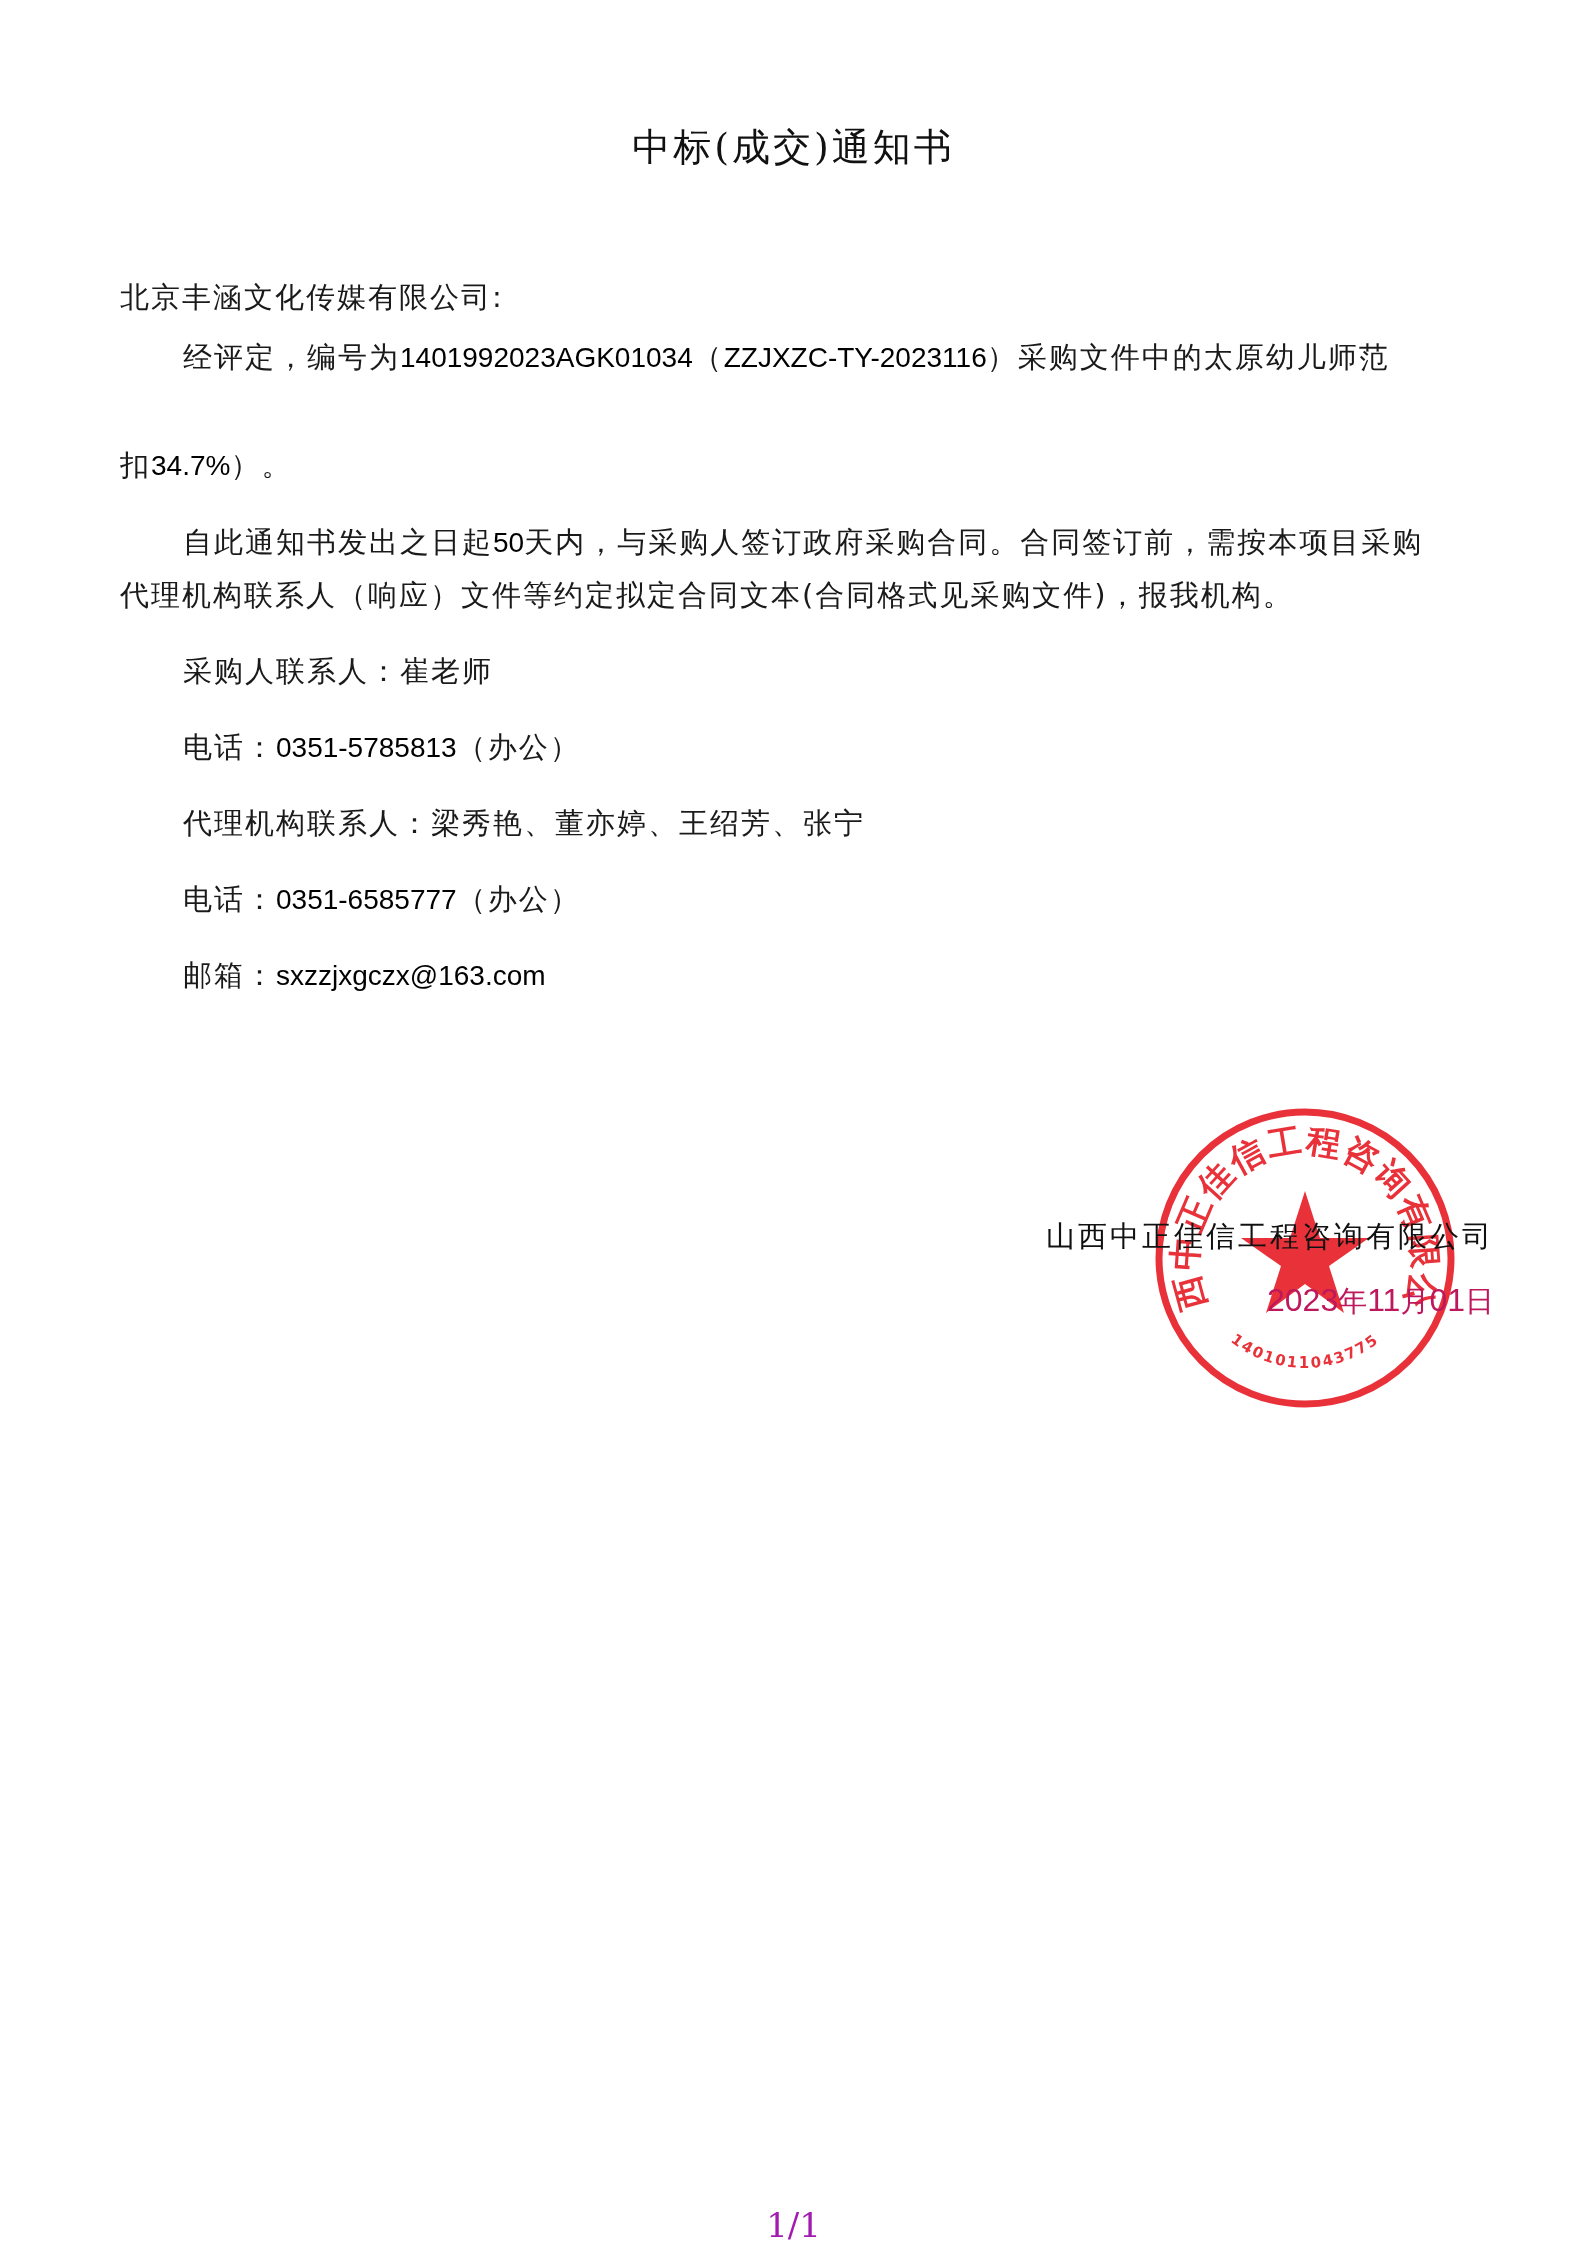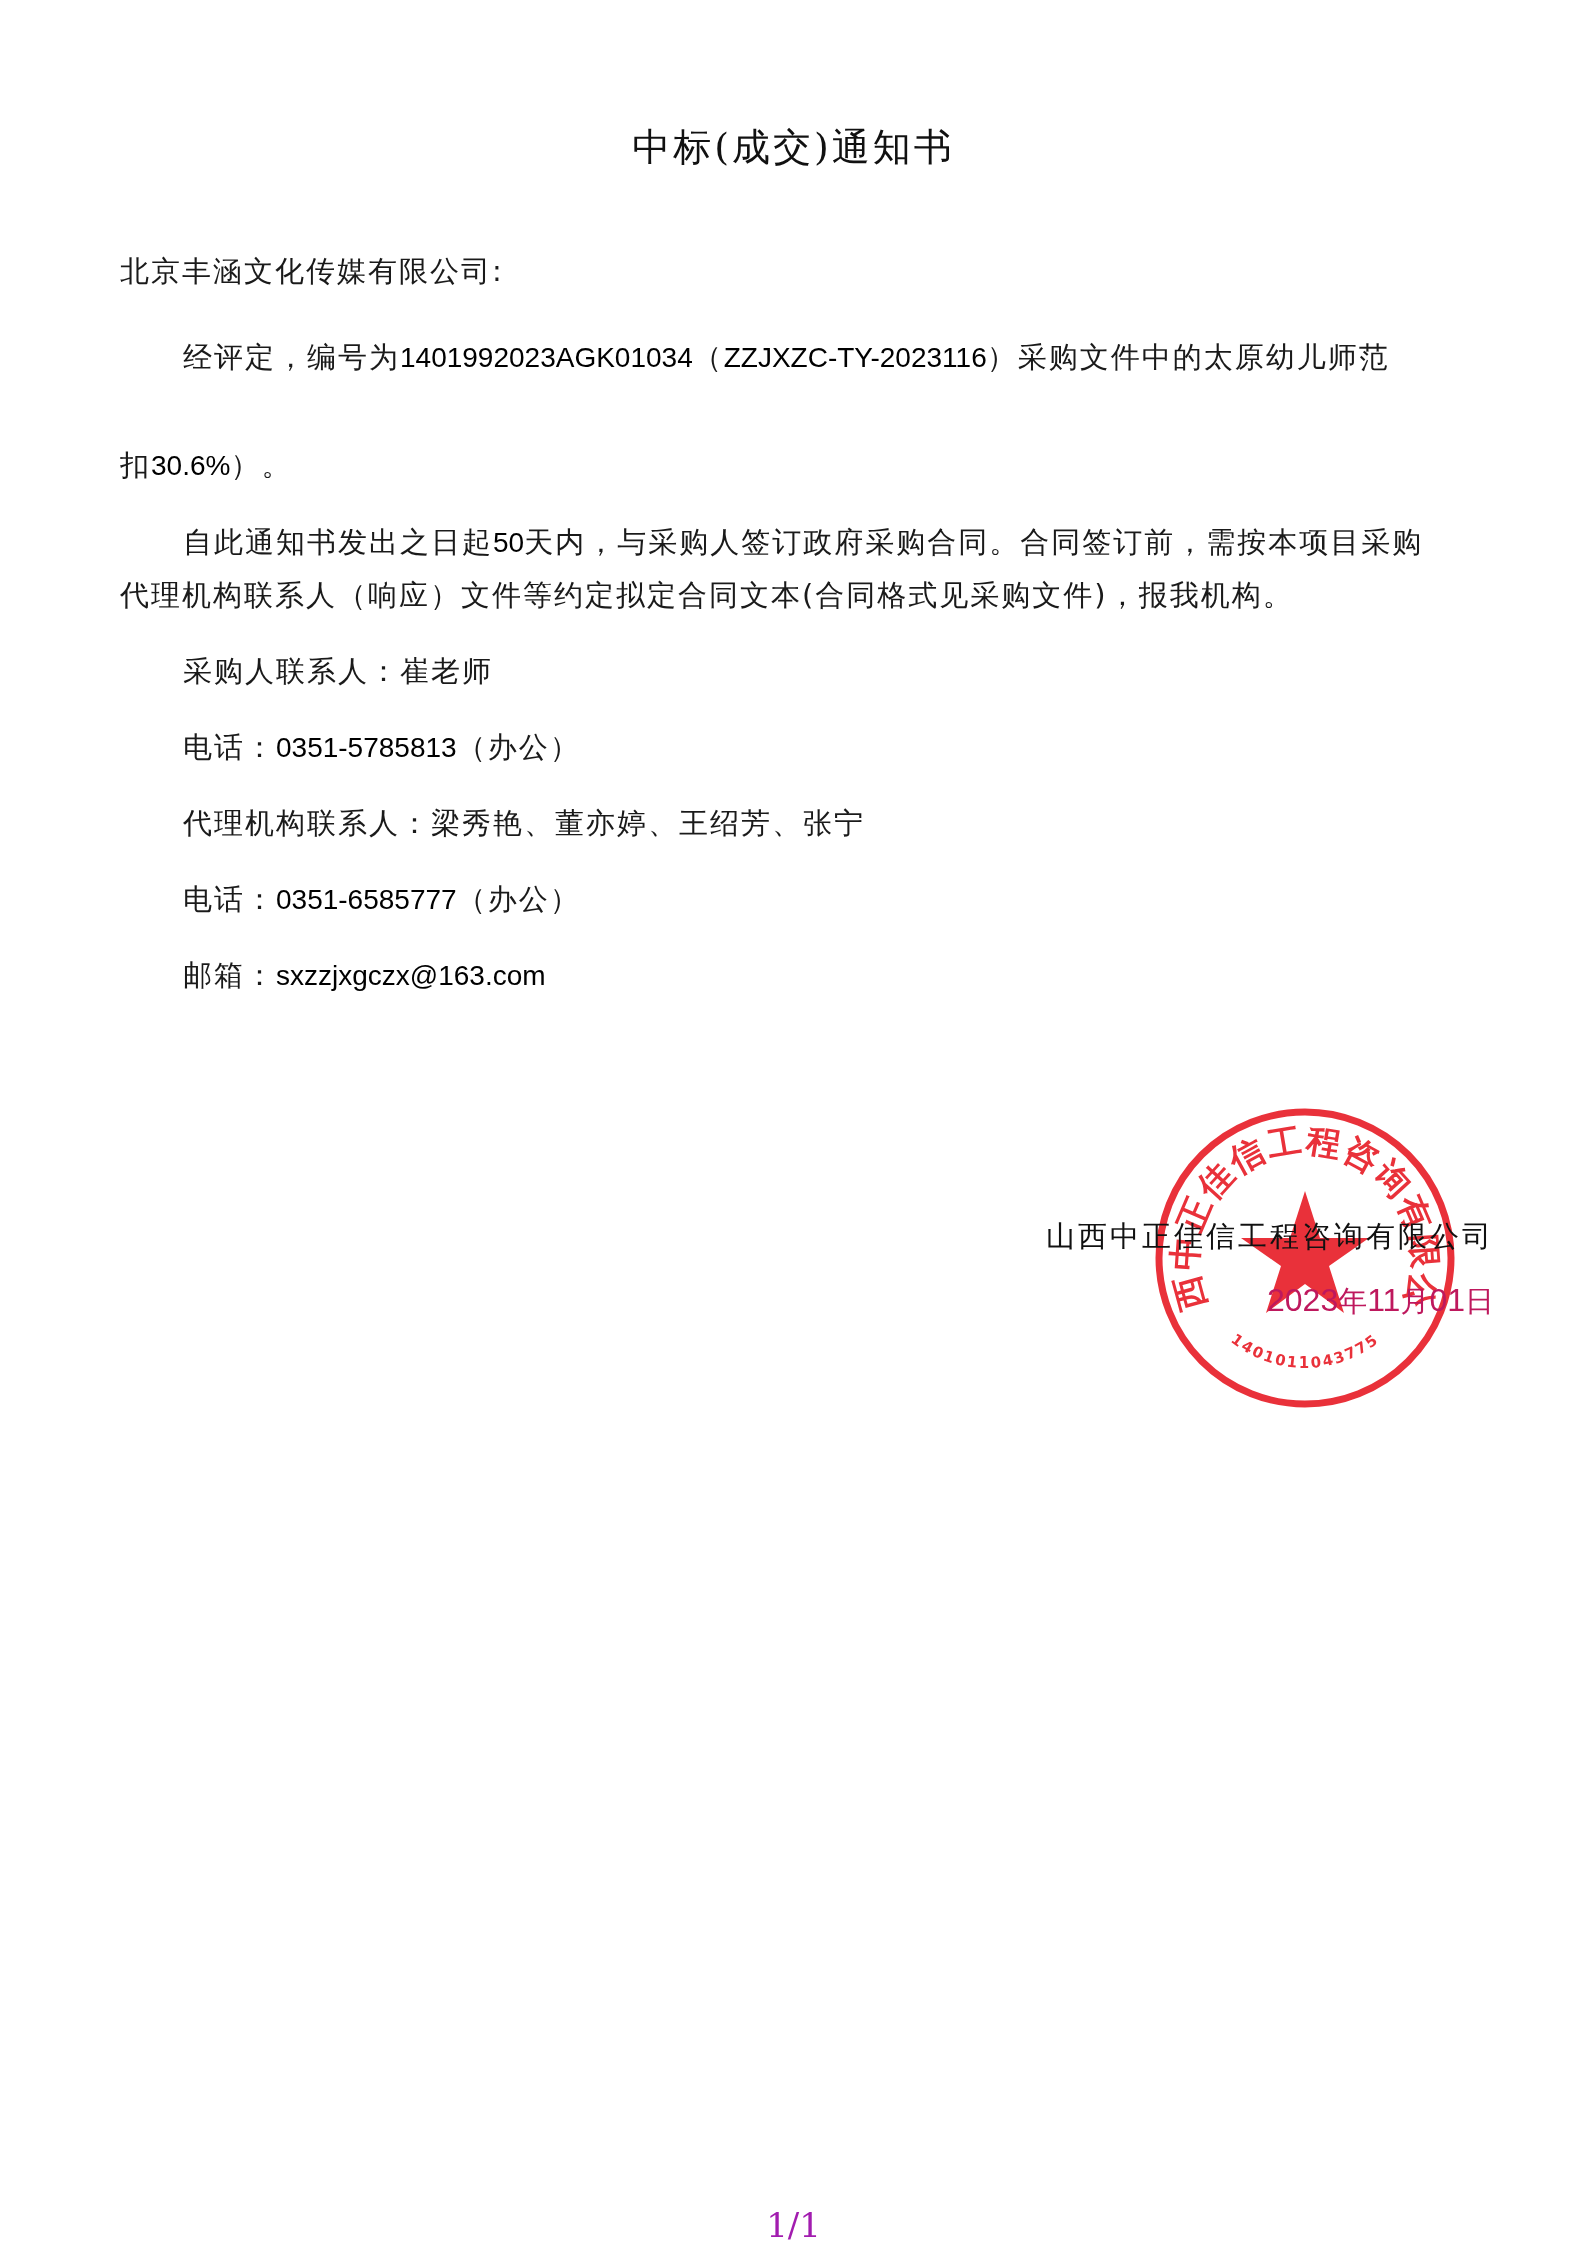--- a/index.html
+++ b/index.html
@@ -18,26 +18,26 @@
   .footer { position: absolute; top: 2205px; left: 0; width: 1587px; text-align: center;
             font-family: "DejaVu Serif", "Liberation Serif", serif; font-size: 34px; color: #a21caf; }
 </style>
 </head>
 <body>
 
 <div class="page">
 
   <div class="title">中标(成交)通知书</div>
 
-  <div class="line" style="top:252px;text-align:right;">北京丰涵文化传媒有限公司:</div>
+  <div class="line" style="top:278px;text-align:right;">北京丰涵文化传媒有限公司:</div>
 
   <div class="line indent" style="top:338px;"><span>经评定，编号为</span><span class="num">1401992023AGK01034</span><span>（</span><span class="num">ZZJXZC-TY-2023116</span><span>）采购文件中的太原幼儿师范</span></div>
 
 
-  <div class="line" style="top:446px;"><span>扣</span><span class="num">30.6%</span><span>）。</span></div>
+  <div class="line" style="top:446px;"><span>扣</span><span class="num">34.7%</span><span>）。</span></div>
 
   <div class="line indent" style="top:523px;"><span>自此通知书发出之日起</span><span class="num">50</span><span>天内，与采购人签订政府采购合同。合同签订前，需按本项目采购</span></div>
 
   <div class="line" style="top:576px;">代理机构联系人（响应）文件等约定拟定合同文本(合同格式见采购文件)，报我机构。</div>
 
   <div class="line indent" style="top:652px;"><span>采购人联系人：</span><span>崔老师</span></div>
 
   <div class="line indent" style="top:728px;"><span>电话：</span><span class="num">0351-5785813</span><span>（办公）</span></div>
 
   <div class="line indent" style="top:804px;"><span>代理机构联系人：</span><span>梁秀艳、董亦婷、王绍芳、张宁</span></div>

